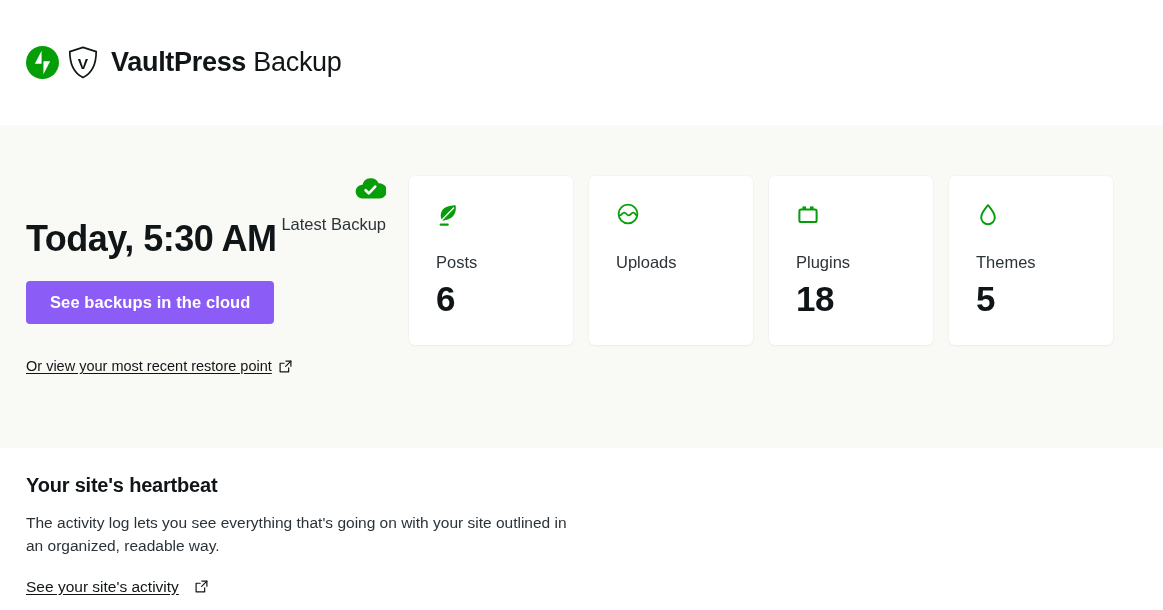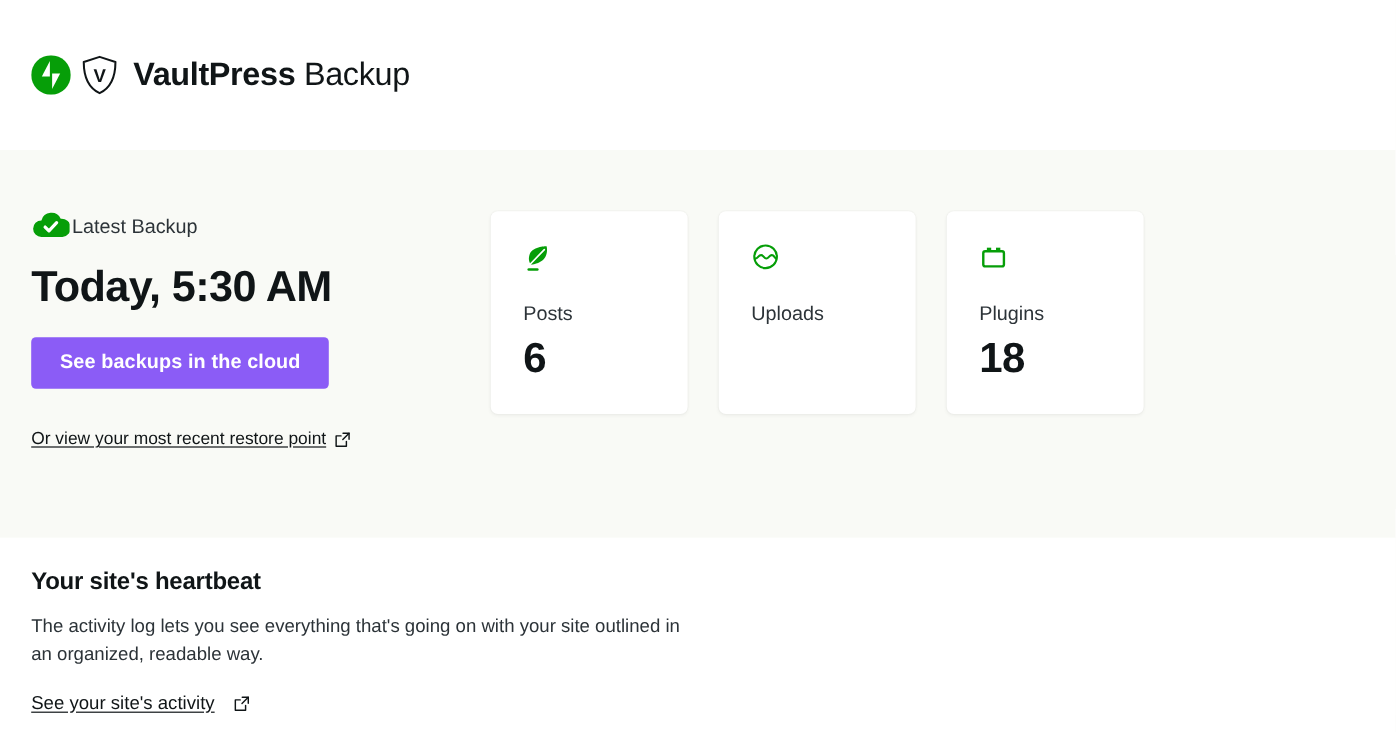--- a/index.html
+++ b/index.html
@@ -51,23 +51,24 @@
     padding: 51px 17px 0 26px;
   }
 
   .hero-left {
     width: 360px;
     flex: 0 0 360px;
     padding-top: 0;
   }
   .status-row {
     display: flex;
-    align-items: center;
-    gap: 2px;
+    align-items: flex-end;
+    gap: 12px;
     height: 26px;
+    flex-direction: column;
   }
   .status-label {
     font-size: 16.5px;
     color: #2c3338;
     line-height: 1;
   }
   .hero-title {
     font-size: 36px;
     font-weight: 700;
     letter-spacing: -0.5px;
@@ -101,21 +102,21 @@
     font-size: 14.5px;
     color: #101517;
     text-decoration: underline;
     text-underline-offset: 2px;
     cursor: pointer;
   }
 
   
   .cards {
     display: flex;
-    gap: 26px;
+    gap: 16px;
     margin-left: 23px;
     padding-top: 0;
   }
   .stat-card {
     width: 164px;
     height: 169px;
     background: #ffffff;
     border-radius: 6px;
     box-shadow: 0 0 0 1px rgba(0,0,0,0.015), 0 1px 3px rgba(0,0,0,0.045);
     padding: 26px 0 0 27px;
@@ -257,20 +258,29 @@
         <svg width="24" height="26" viewBox="0 0 24 26" aria-hidden="true">
           <rect x="3.4" y="7.4" width="17.2" height="12.6" rx="1.6" fill="none" stroke="#069e08" stroke-width="2"></rect>
           <rect x="6.4" y="4.4" width="3.6" height="3.6" fill="#069e08"></rect>
           <rect x="14.0" y="4.4" width="3.6" height="3.6" fill="#069e08"></rect>
         </svg>
       </div>
       <div class="stat-label">Plugins</div>
       <div class="stat-value">18</div>
     </div>
 
+    <div class="stat-card">
+      <div class="stat-icon">
+        <svg width="24" height="26" viewBox="0 0 24 26" aria-hidden="true">
+          <path d="M12 3.2 C12 3.2 5.2 11.0 5.2 15.4 A6.8 6.8 0 0 0 18.8 15.4 C18.8 11.0 12 3.2 12 3.2 Z" fill="none" stroke="#069e08" stroke-width="1.9" stroke-linejoin="round"></path>
+        </svg>
+      </div>
+      <div class="stat-label">Themes</div>
+      <div class="stat-value">5</div>
+    </div>
 
   </div>
 </div>
 
 <div class="bottom">
   <div class="bottom-title">Your site's heartbeat</div>
   <div class="bottom-body">The activity log lets you see everything that's going on with your site outlined in an organized, readable way.</div>
   <div>
     <a class="activity-link" href="#">
       <span>See your site's activity</span>

